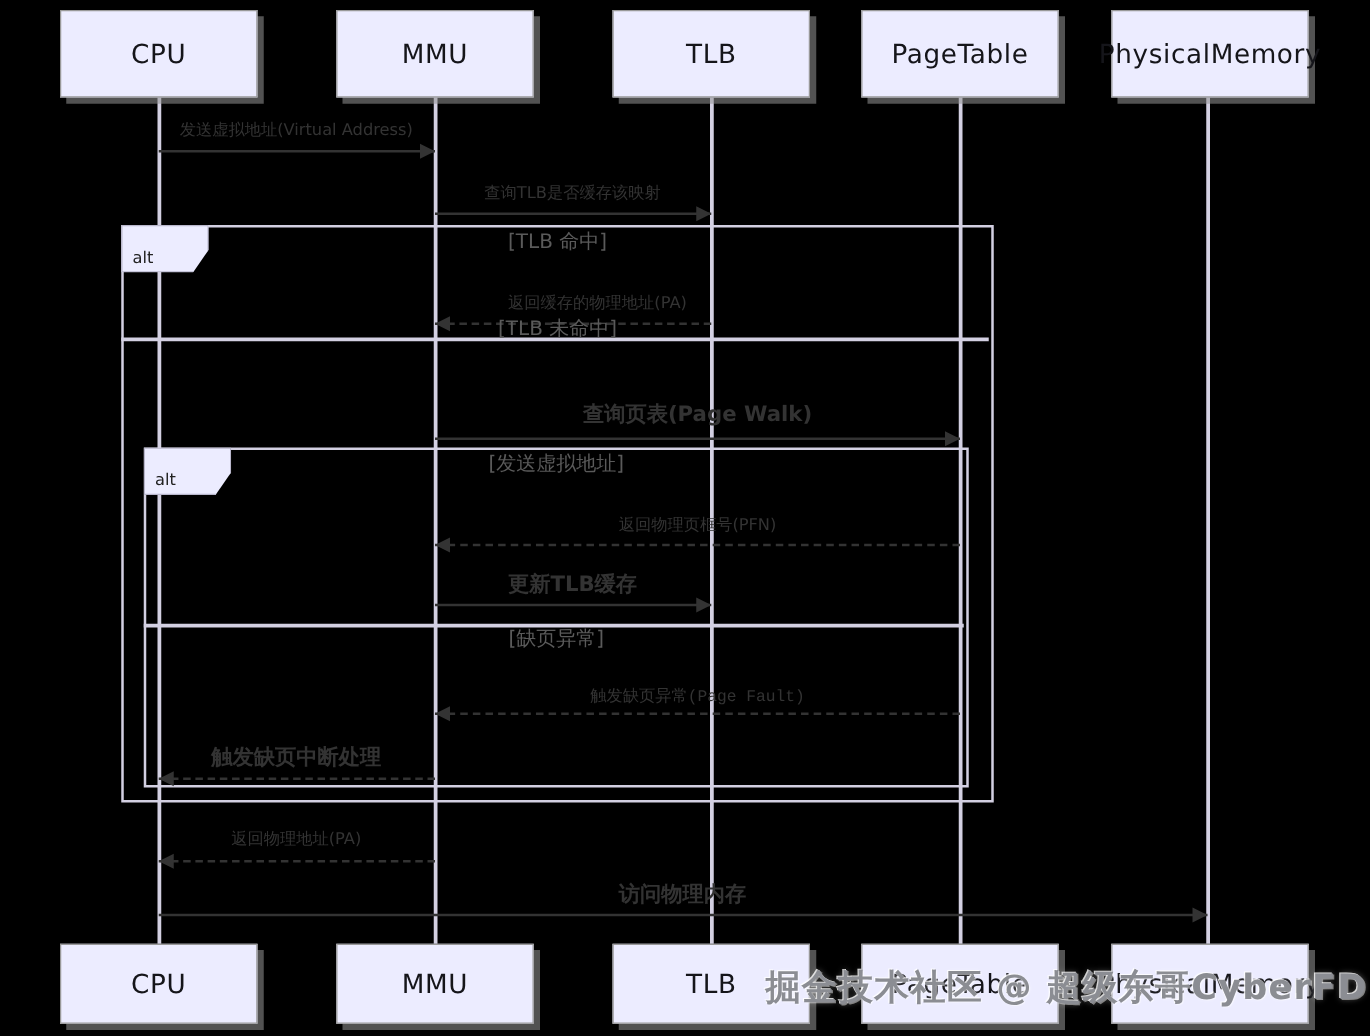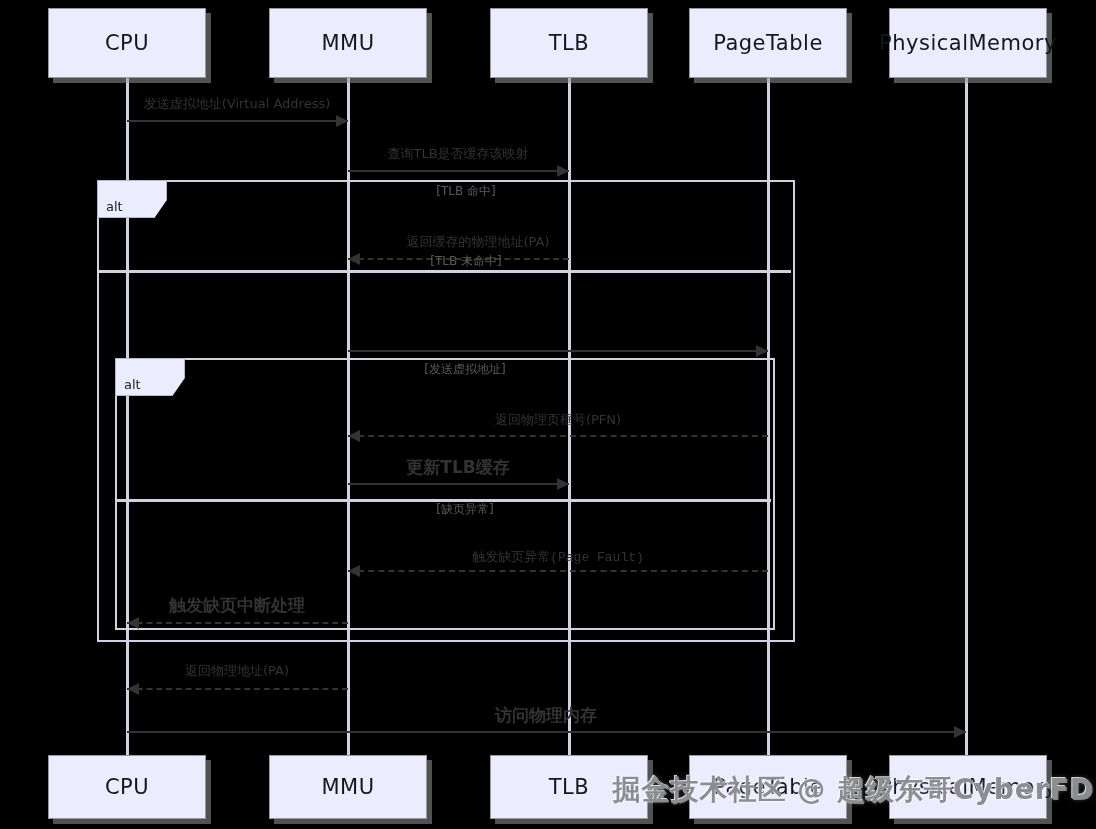--- a/index.html
+++ b/index.html
@@ -30,21 +30,21 @@
   .frame{position:absolute;border:2px solid var(--frame_border);}
   .alt-tag{
     position:absolute;width:46px;height:17px;background:var(--actor_fill);
     border:1px solid #b9b7cc;color:#222;font-size:13px;line-height:17px;
     padding:17px 14px 2px 8px;
     clip-path:polygon(0 0,100% 0,100% 52%,82% 100%,0 100%);
   }
   .divider{position:absolute;height:3px;background:var(--frame_border);}
   .cond{
     position:absolute;transform:translateX(-50%);white-space:nowrap;
-    color:var(--condition_text);font-size:12px;z-index:6;margin-left:20px;
+    color:var(--condition_text);font-size:16px;z-index:6;
   }
   .msg-label{
     position:absolute;transform:translateX(-50%);white-space:nowrap;
     color:var(--message_text);font-size:13px;z-index:5;
   }
   .msg-label.big{font-size:17px;font-weight:bold;}
   .arrow{position:absolute;height:0;border-top:2px solid var(--arrow);z-index:4;}
   .arrow.dashed{border-top-style:dashed;}
   .head{position:absolute;width:0;height:0;z-index:4;
     border-top:6px solid transparent;border-bottom:6px solid transparent;}
@@ -91,20 +91,21 @@
   <div class="msg-label" style="left:458px;top:145px;">查询TLB是否缓存该映射</div>
   <div class="arrow" style="left:348px;top:170px;width:221px;"></div>
   <div class="head head-right" style="left:557px;top:165px;"></div>
 
   &gt; MMU --&gt;
   <div class="msg-label" style="left:478px;top:233px;">返回缓存的物理地址(PA)</div>
   <div class="arrow dashed" style="left:348px;top:258px;width:221px;"></div>
   <div class="head head-left" style="left:348px;top:253px;"></div>
 
   
+  <div class="msg-label big" style="left:558px;top:320px;">查询页表(Page Walk)</div>
   <div class="arrow" style="left:348px;top:350px;width:420px;"></div>
   <div class="head head-right" style="left:756px;top:345px;"></div>
 
   &gt; MMU --&gt;
   <div class="msg-label" style="left:558px;top:411px;">返回物理页框号(PFN)</div>
   <div class="arrow dashed" style="left:348px;top:435px;width:420px;"></div>
   <div class="head head-left" style="left:348px;top:430px;"></div>
 
   
   <div class="msg-label big" style="left:458px;top:456px;">更新TLB缓存</div>

